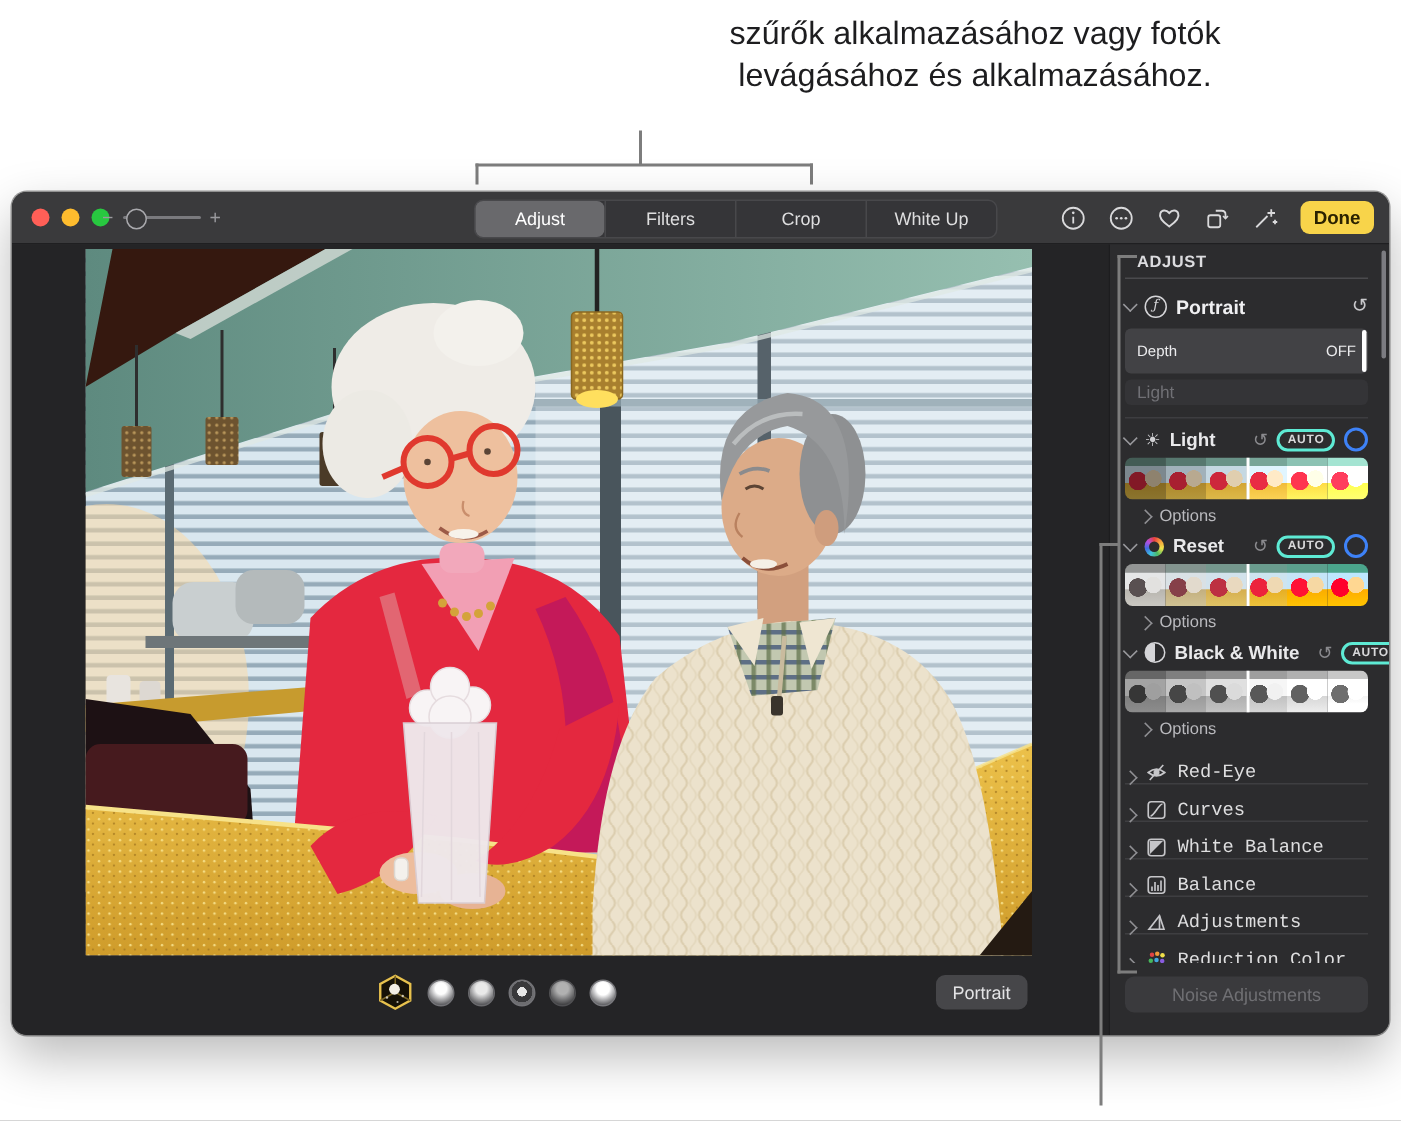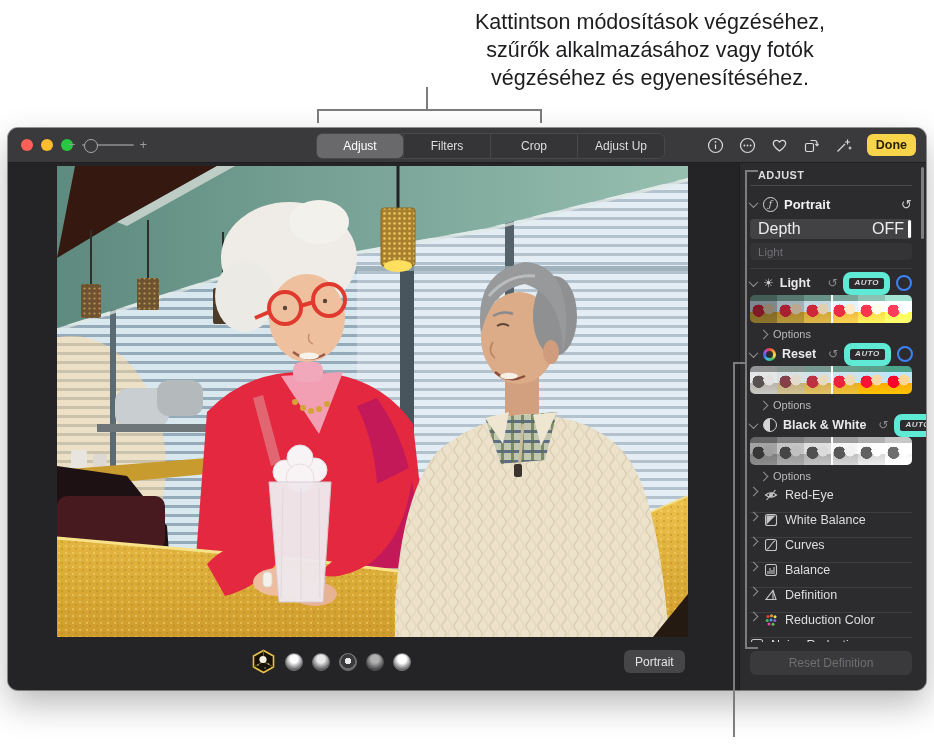--- a/index.html
+++ b/index.html
@@ -75,62 +75,61 @@
           font-family:"DejaVu Serif",serif;font-style:italic;font-size:9px;display:flex;
           align-items:center;justify-content:center;flex:0 0 auto;}
   .undo{font-size:13px;line-height:13px;color:#c9c9cc;font-family:"DejaVu Sans",sans-serif;}
   .undo.dim{color:#8a8a8e;font-size:12px;}
   .sun{font-size:12px;line-height:12px;color:#d0d0d3;font-family:"DejaVu Sans",sans-serif;}
   .cwheel{position:relative;width:13px;height:13px;border-radius:50%;flex:0 0 auto;
           background:conic-gradient(#e84040,#f5a23c,#f1e54a,#4cb963,#3fc3e0,#3f6ae0,#b44fe0,#e84040);}
   .cwheel::after{content:"";position:absolute;inset:3px;border-radius:50%;background:#2c2c2e;}
   .bwicon{width:12px;height:12px;border:1px solid #d5d5d8;border-radius:50%;flex:0 0 auto;
           background:linear-gradient(90deg,#d5d5d8 0 50%,transparent 50%);}
-  .autopill{font-size:8px;font-weight:700;letter-spacing:.5px;color:#d8d8da;border:6px solid #5eead4;
-            border-radius:8px;padding:1.5px 5px;line-height:1;font-style:italic;}
+  .autopill{font-size:8px;font-weight:700;letter-spacing:.5px;color:#d8d8da;border:2px solid #5eead4;
+            border-radius:8px;padding:1.5px 5px;line-height:1;}
   .bluecirc{width:12px;height:12px;border:2px solid #3e82f7;border-radius:50%;flex:0 0 auto;}
-  .slider-row{position:relative;margin-top:7px;height:20px;background:#424245;border-radius:4px;
-              display:flex;align-items:center;padding:0 8px;font-size:16px;color:#ececee;}
+  .slider-row{position:relative;margin-top:7px;height:30px;background:#424245;border-radius:4px;
+              display:flex;align-items:center;padding:0 8px;font-size:10px;color:#ececee;}
   .slider-row .val{margin-left:auto;}
   .slider-handle{position:absolute;right:1px;top:1px;bottom:1px;width:3px;background:#fff;border-radius:1.5px;}
   .dim-row{margin-top:4px;height:17px;background:#343437;border-radius:4px;display:flex;
            align-items:center;padding:0 8px;font-size:11.5px;color:#707075;}
   .strip{position:relative;margin-top:5px;height:28px;border-radius:5px;overflow:hidden;display:flex;}
   .strip::after{content:"";position:absolute;left:50%;top:0;bottom:0;width:2px;background:#fff;}
   .thumb{flex:1 0 auto;height:100%;background:
      radial-gradient(circle at 70% 50%, #ecd9b8 0 23%, rgba(0,0,0,0) 24%),
      radial-gradient(circle at 32% 56%, #d8293f 0 25%, rgba(0,0,0,0) 26%),
      linear-gradient(180deg,#6f9a8e 0%,#6f9a8e 20%,#cfe3ee 21%,#cfe3ee 60%,#dfae36 61%,#e8c34e 100%);}
   .lt1{filter:brightness(.6)}.lt2{filter:brightness(.78)}.lt3{filter:brightness(.95)}
   .lt4{filter:brightness(1.08)}.lt5{filter:brightness(1.26)}.lt6{filter:brightness(1.48)}
   .cl1{filter:saturate(.05) brightness(1.03)}.cl2{filter:saturate(.4)}.cl3{filter:saturate(.8)}
   .cl4{filter:saturate(1.15)}.cl5{filter:saturate(1.6)}.cl6{filter:saturate(2.1)}
   .bw1{filter:grayscale(1) brightness(.72) contrast(1.05)}.bw2{filter:grayscale(1) brightness(.88)}
   .bw3{filter:grayscale(1) brightness(1)}.bw4{filter:grayscale(1) brightness(1.1)}
   .bw5{filter:grayscale(1) brightness(1.22)}.bw6{filter:grayscale(1) brightness(1.38)}
   .options{margin:5px 0 0 10px;height:12px;display:flex;align-items:center;gap:6px;
            font-size:11px;color:#b9b9bd;}
   .rows{margin-top:6px;}
-  .sb-row{height:24px;display:flex;align-items:flex-start;gap:7px;font-size:12.5px;color:#dededf;}
+  .sb-row{height:24px;display:flex;align-items:flex-end;gap:7px;font-size:12.5px;color:#dededf;font-family:Liberation Mono, monospace;}
   .sb-row + .sb-row{border-top:1px solid #3e3e41;}
   .rowicon{width:14px;height:14px;flex:0 0 auto;display:block;}
   .reset{position:absolute;left:10px;right:14px;bottom:15px;height:24px;background:#3a3a3d;
          border-radius:6px;color:#6f6f73;font-size:12px;display:flex;align-items:center;justify-content:center;}
   .scrollthumb{position:absolute;right:2px;top:4px;width:3px;height:72px;background:#8b8b8f;
                border-radius:2px;opacity:.85;}
 </style>
 </head>
 <body>
 
 <div class="stage">
 
   <div class="callout-top">
-    <div>Kattintson módosítások végzéséhez,</div>
     <div>szűrők alkalmazásához vagy fotók</div>
-    <div>végzéséhez és egyenesítéséhez.</div>
+    <div>levágásához és alkalmazásához.</div>
   </div>
   <div class="br-top-stem"></div>
   <div class="br-top-h"></div>
 
   <div class="window">
 
     <div class="toolbar">
       <div class="traffic">
         <span class="tl r"></span>
         <span class="tl y"></span>
@@ -140,21 +139,21 @@
         <span class="sign">−</span>
         <span class="ztrack">
             <span class="zknob"></span>
           </span>
         <span class="sign">+</span>
       </div>
       <div class="segs">
         <div class="seg selected">Adjust</div>
         <div class="seg">Filters</div>
         <div class="seg">Crop</div>
-        <div class="seg">Adjust Up</div>
+        <div class="seg">White Up</div>
       </div>
       <div class="tb-right">
         <svg class="tbicon" viewBox="0 0 17 17" fill="none" stroke="currentColor" stroke-width="1.2">
           <circle cx="8.5" cy="8.5" r="7"></circle>
             <line x1="8.5" y1="7.5" x2="8.5" y2="12"></line>
             <circle cx="8.5" cy="4.9" r="0.9" fill="currentColor" stroke="none"></circle>
         </svg>
         <svg class="tbicon" viewBox="0 0 17 17" fill="none" stroke="currentColor" stroke-width="1.2">
           <circle cx="8.5" cy="8.5" r="7"></circle>
             <circle cx="5.4" cy="8.5" r="0.9" fill="currentColor" stroke="none"></circle>
@@ -435,50 +434,50 @@
               <path d="M1.5 7 Q7 2.5 12.5 7 Q7 11.5 1.5 7 Z"></path>
                 <circle cx="7" cy="7" r="2" fill="#c6c6c9" stroke="none"></circle>
                 <line x1="2.5" y1="12" x2="11.5" y2="2"></line>
             </svg>
             <span>Red-Eye</span>
           </div>
           <div class="sb-row">
             <span class="chev-r"></span>
             <svg class="rowicon" viewBox="0 0 14 14" fill="none" stroke="#c6c6c9" stroke-width="1.1">
               <rect x="1.5" y="1.5" width="11" height="11" rx="2"></rect>
-                <path d="M2.5 11.5 L11.5 2.5 L2.5 2.5 Z" fill="#c6c6c9" stroke="none"></path>
-            </svg>
-            <span>White Balance</span>
+                <path d="M3 11 C5.5 11 8.5 3 11 3"></path>
+            </svg>
+            <span>Curves</span>
           </div>
           <div class="sb-row">
             <span class="chev-r"></span>
             <svg class="rowicon" viewBox="0 0 14 14" fill="none" stroke="#c6c6c9" stroke-width="1.1">
               <rect x="1.5" y="1.5" width="11" height="11" rx="2"></rect>
-                <path d="M3 11 C5.5 11 8.5 3 11 3"></path>
-            </svg>
-            <span>Curves</span>
+                <path d="M2.5 11.5 L11.5 2.5 L2.5 2.5 Z" fill="#c6c6c9" stroke="none"></path>
+            </svg>
+            <span>White Balance</span>
           </div>
           <div class="sb-row">
             <span class="chev-r"></span>
             <svg class="rowicon" viewBox="0 0 14 14" fill="none" stroke="#c6c6c9" stroke-width="1.1">
               <rect x="1.5" y="1.5" width="11" height="11" rx="2"></rect>
               <line x1="4" y1="11" x2="4" y2="8"></line>
                 <line x1="6" y1="11" x2="6" y2="5"></line>
                 <line x1="8" y1="11" x2="8" y2="7"></line>
                 <line x1="10" y1="11" x2="10" y2="4"></line>
             </svg>
             <span>Balance</span>
           </div>
           <div class="sb-row">
             <span class="chev-r"></span>
             <svg class="rowicon" viewBox="0 0 14 14" fill="none" stroke="#c6c6c9" stroke-width="1.1">
               <path d="M2 11.5 L12 11.5 L9 2.5 Z"></path>
                 <line x1="9" y1="2.5" x2="9" y2="11.5"></line>
             </svg>
-            <span>Definition</span>
+            <span>Adjustments</span>
           </div>
           <div class="sb-row">
             <span class="chev-r"></span>
             <svg class="rowicon" viewBox="0 0 14 14">
               <circle cx="4" cy="3.5" r="1.5" fill="#e04444"></circle>
                 <circle cx="7.5" cy="2.8" r="1.5" fill="#f09a3a"></circle>
                 <circle cx="11" cy="3.8" r="1.5" fill="#f0e04a"></circle>
               <circle cx="3.2" cy="7.5" r="1.5" fill="#46b85c"></circle>
                 <circle cx="7" cy="7" r="1.5" fill="#44a8e0"></circle>
                 <circle cx="10.8" cy="7.6" r="1.5" fill="#8a5ce0"></circle>
@@ -493,21 +492,21 @@
               <rect x="1.5" y="1.5" width="11" height="11" rx="2"></rect>
               <line x1="3.5" y1="5" x2="10.5" y2="5" stroke-dasharray="1.4 1.2"></line>
                 <line x1="3.5" y1="7.5" x2="10.5" y2="7.5" stroke-dasharray="1.4 1.2"></line>
                 <line x1="3.5" y1="10" x2="10.5" y2="10" stroke-dasharray="1.4 1.2"></line>
             </svg>
             <span>Noise Reduction</span>
           </div>
         </div>
       </div>
 
-      <div class="reset">Reset Definition</div>
+      <div class="reset">Noise Adjustments</div>
       <div class="scrollthumb"></div>
     </div>
   </div>
 
   <div class="br-right"></div>
   <div class="br-lead-h"></div>
   <div class="br-lead-v"></div>
 
 </div>
 

